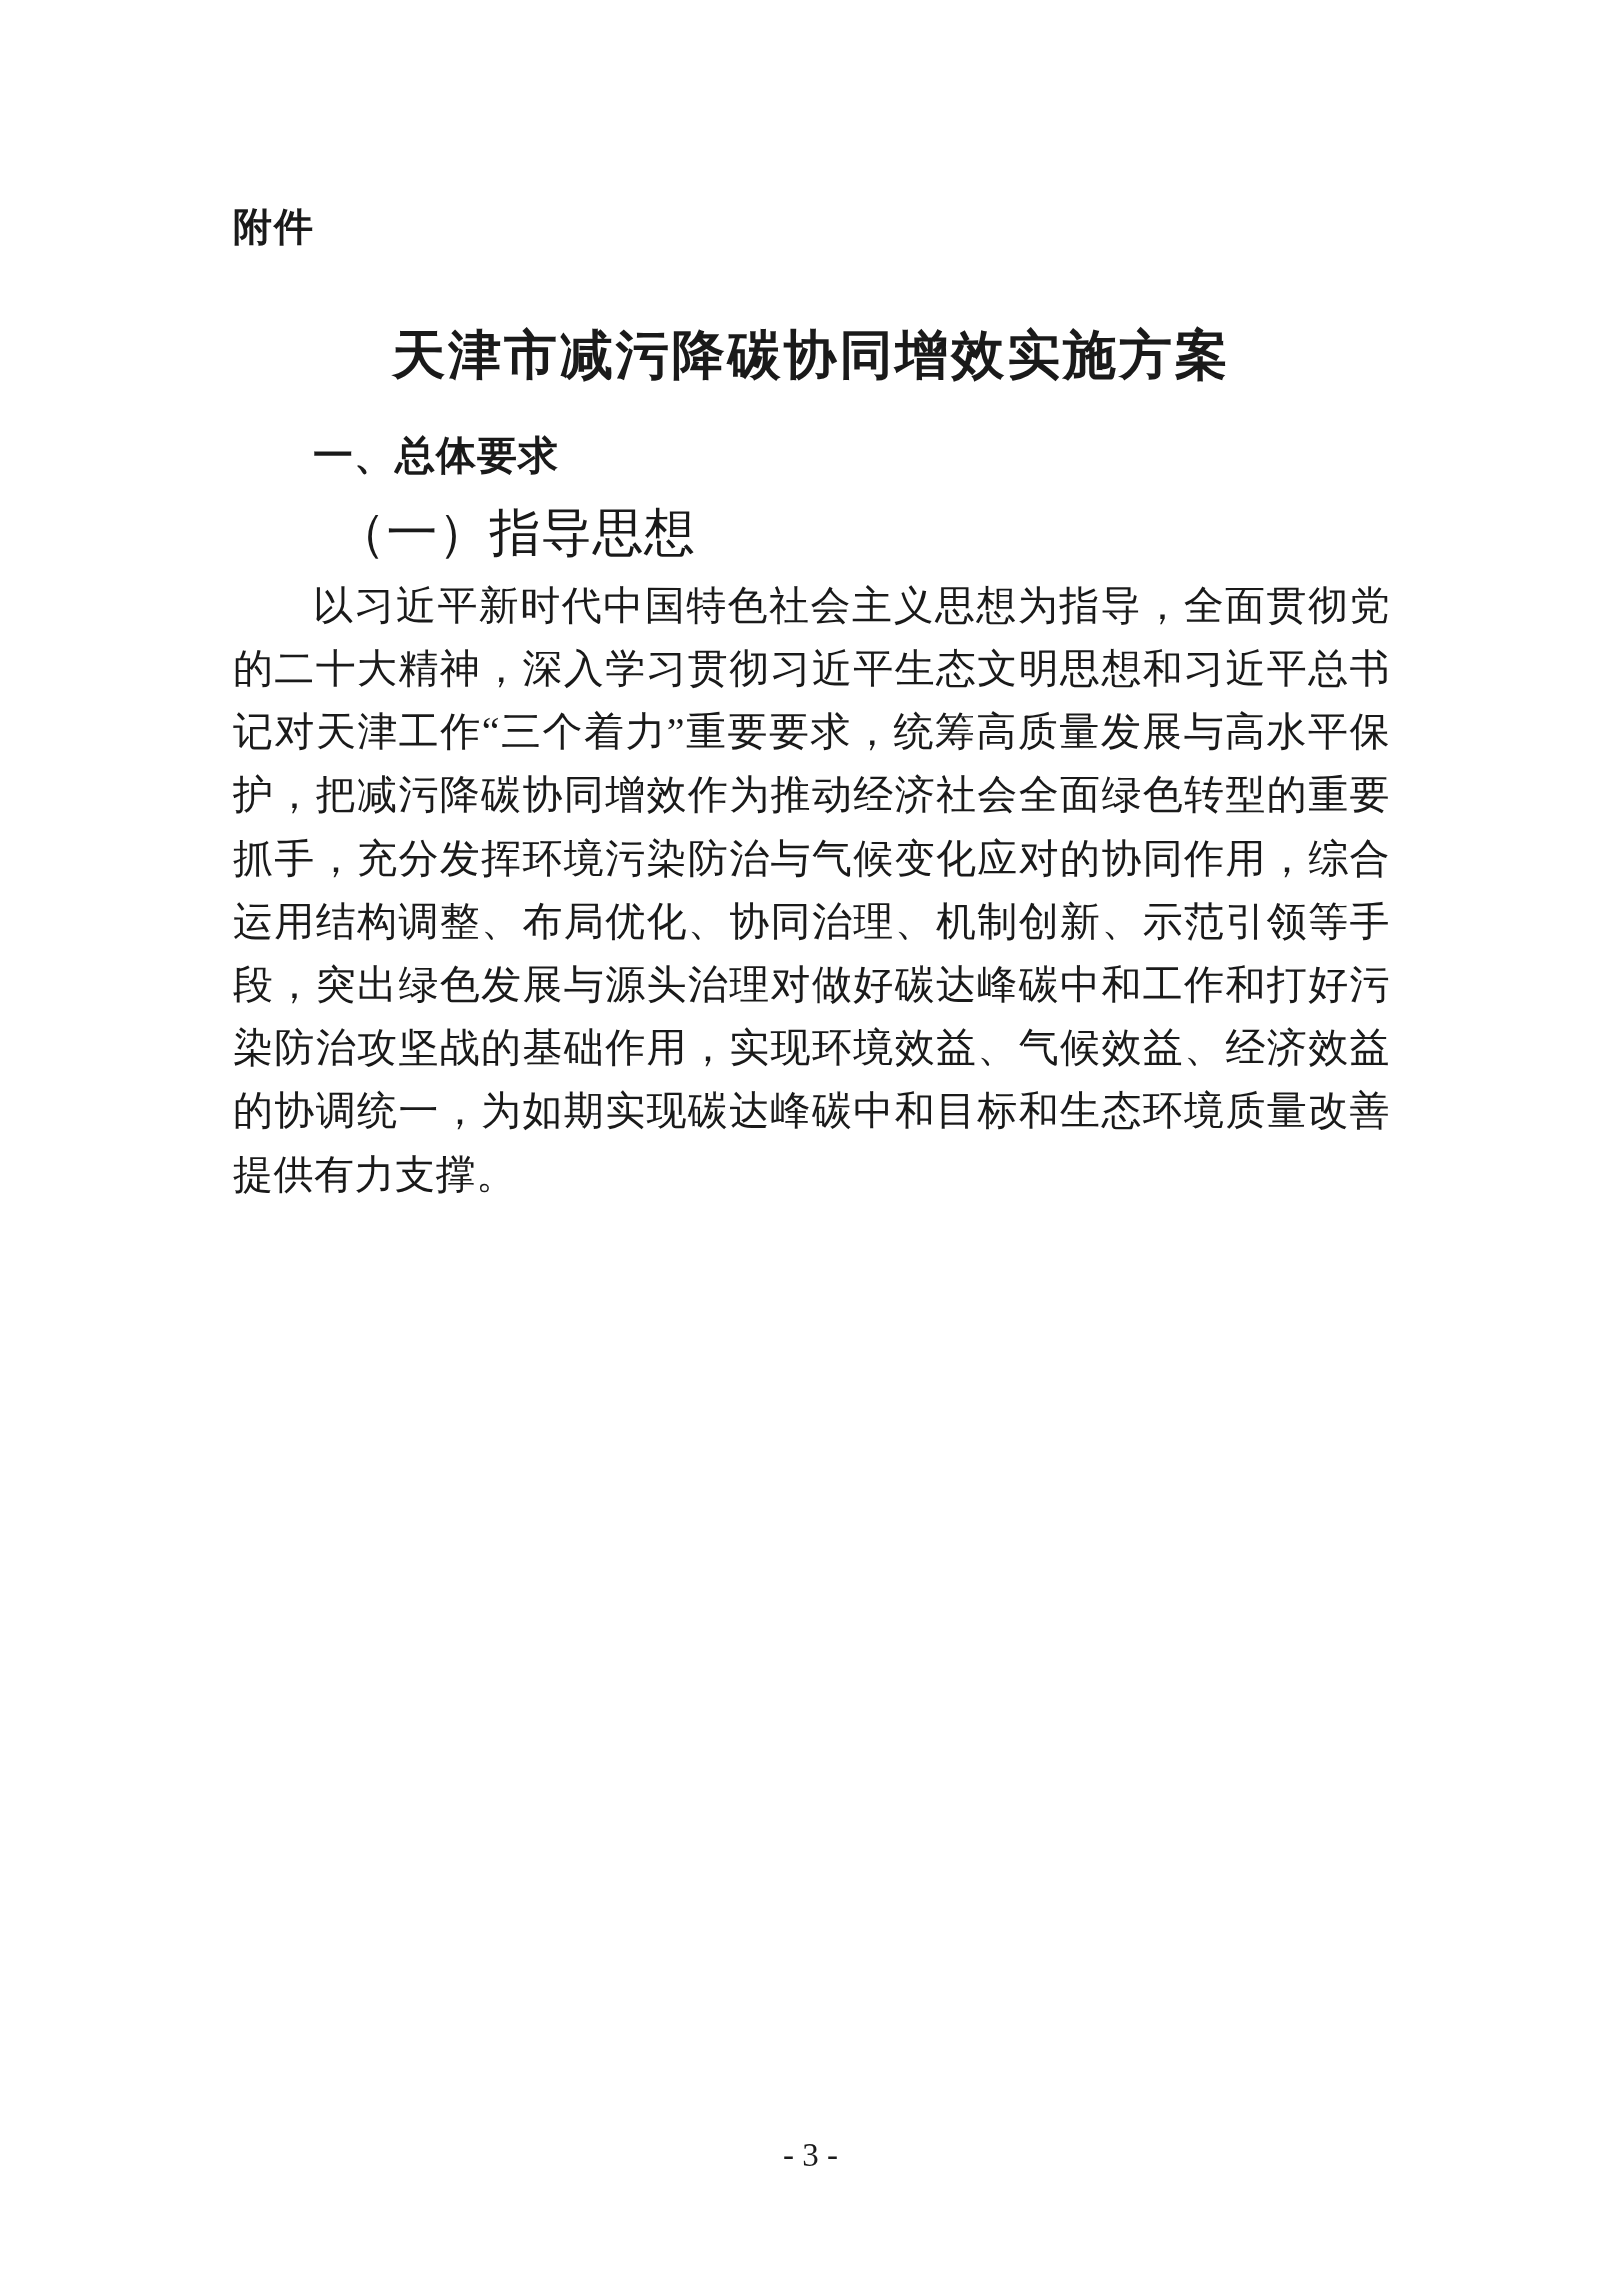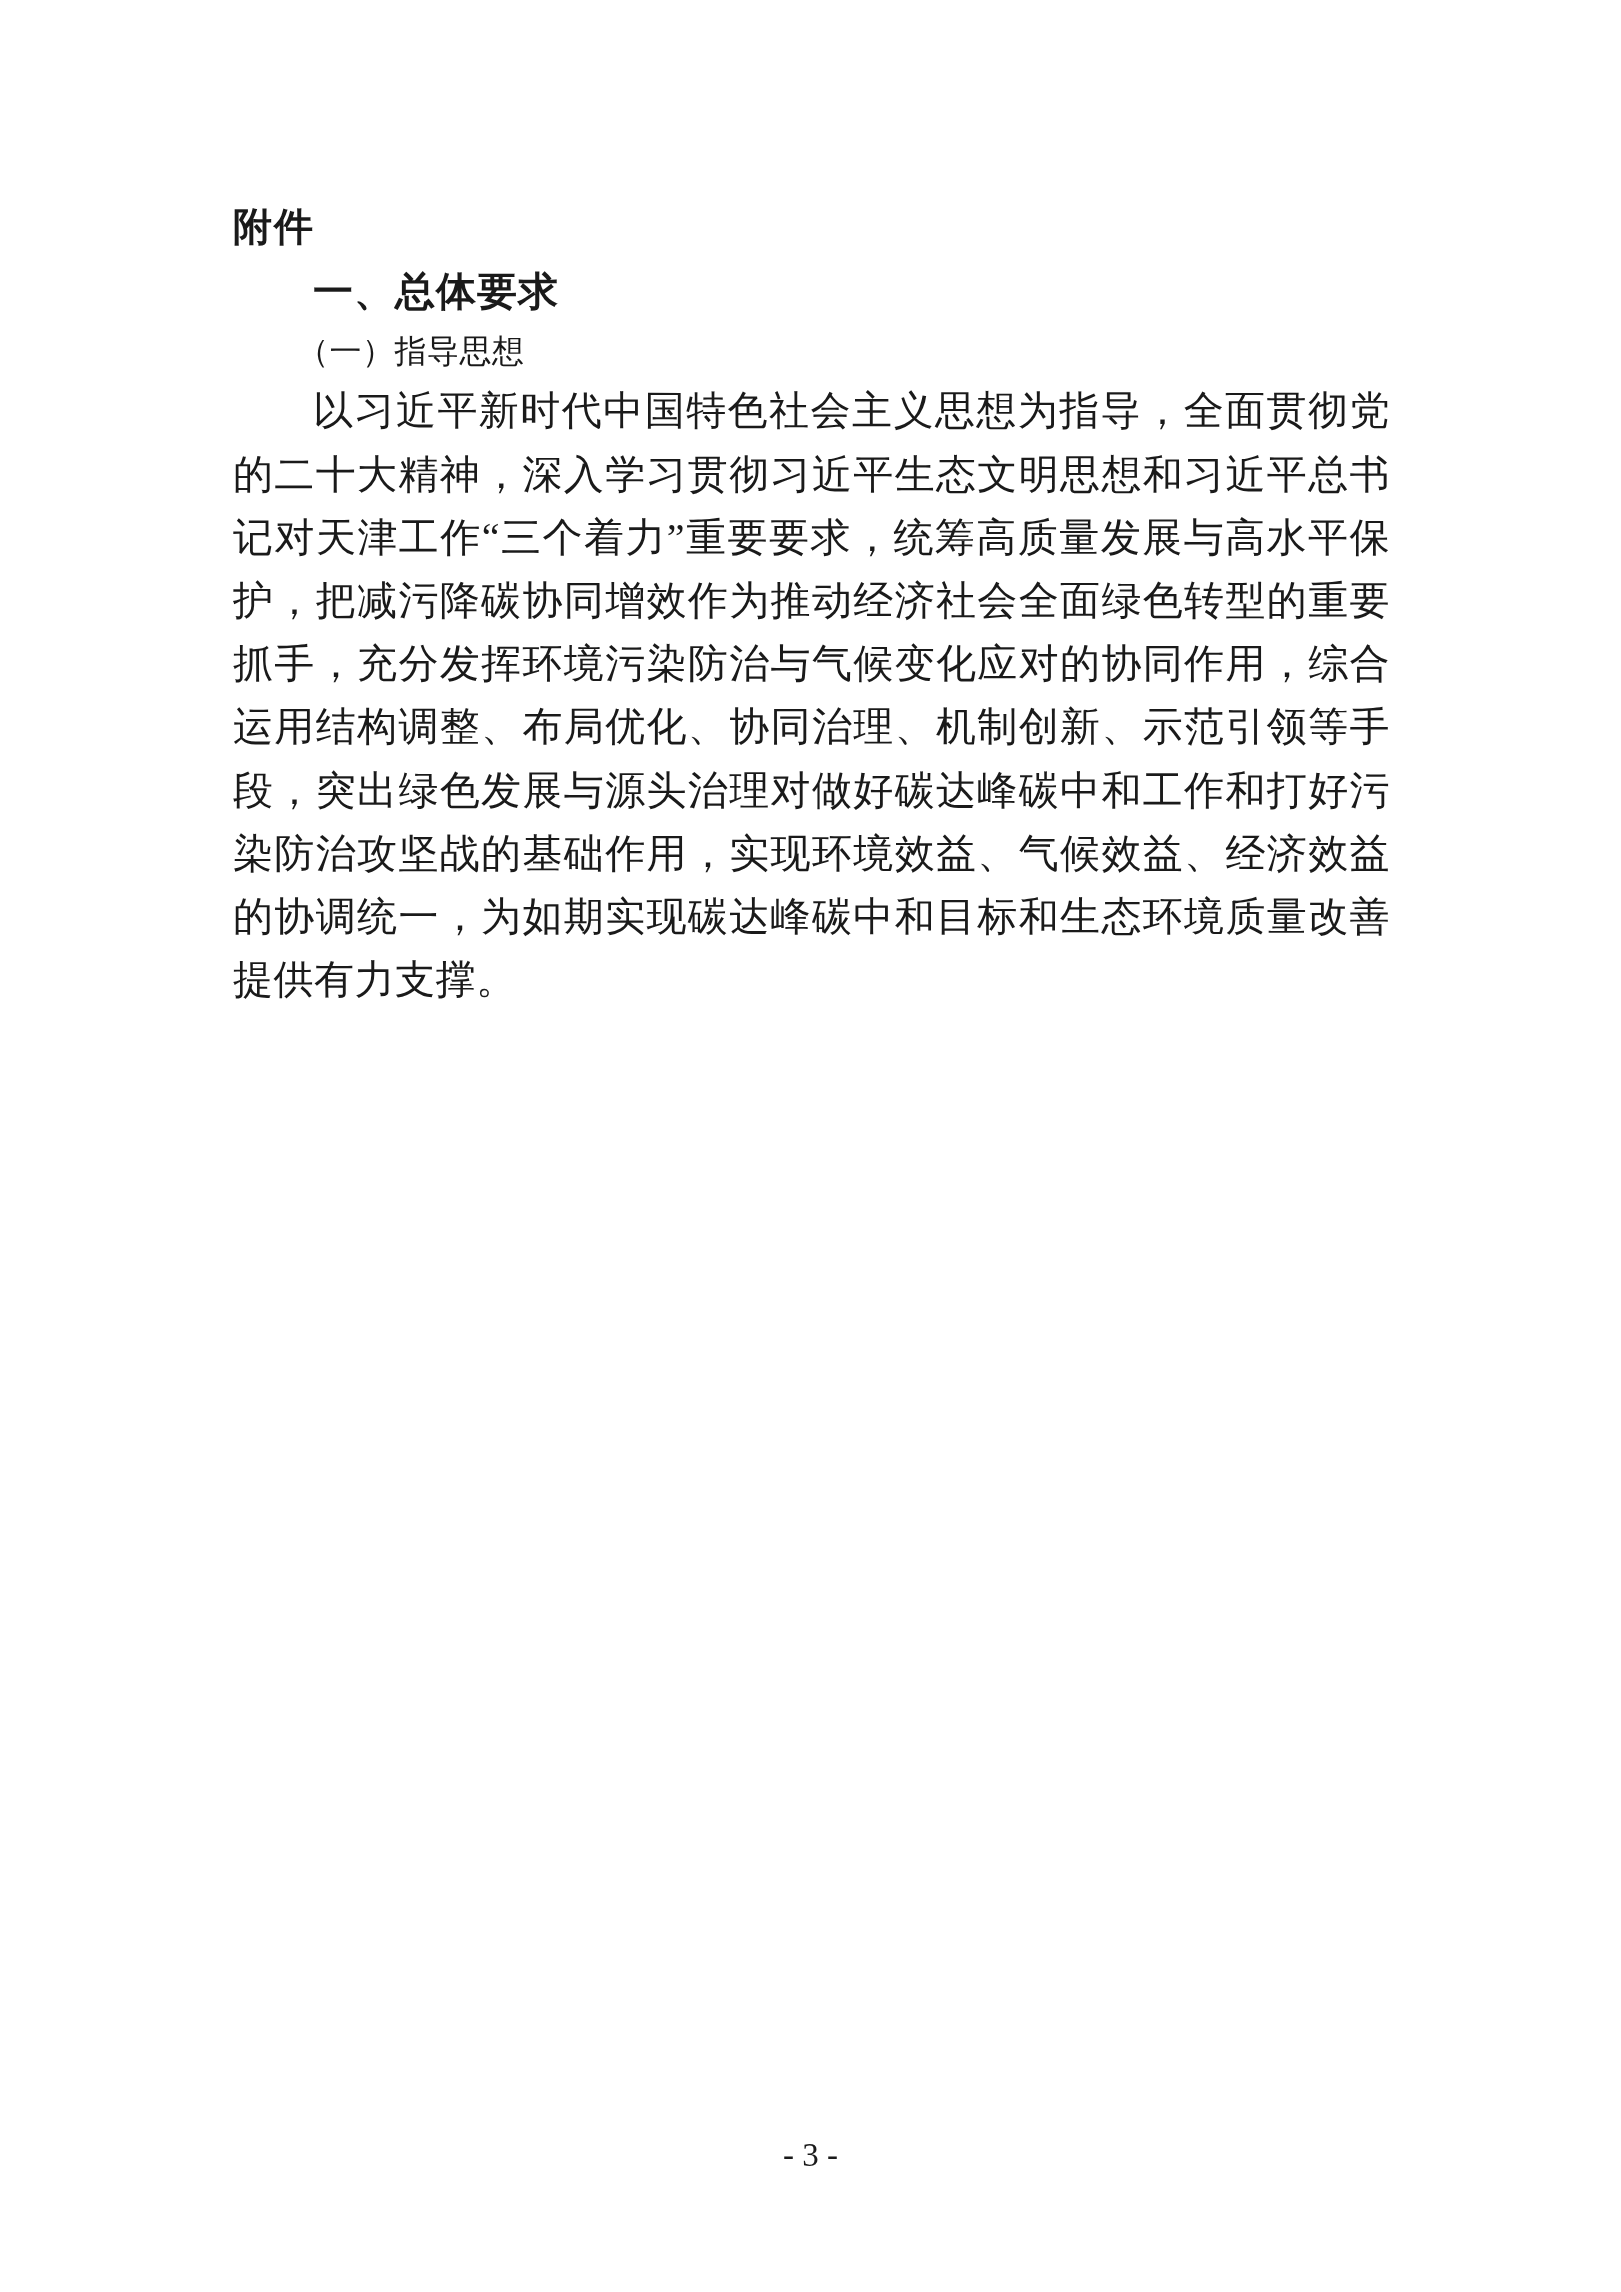--- a/index.html
+++ b/index.html
@@ -63,45 +63,46 @@
     margin-top: 9px;
     font-size: 40px;
     line-height: 1.58;
     text-indent: 2em;
     font-weight: bold;
     letter-spacing: 1px;
     font-family: "DejaVu Sans", "Liberation Sans", sans-serif;
   }
   .sub-heading {
     margin-top: 5.9px;
-    font-size: 32px;
+    font-size: 51px;
     line-height: 1.58;
     text-indent: 2em;
     letter-spacing: 0.5px;
-    font-family: Liberation Mono, monospace;
+    font-family: Liberation Serif, serif;
   }
   .page-number {
     position: absolute;
     left: 0;
     right: 0;
     bottom: 116px;
     text-align: center;
     font-size: 33px;
     font-family: "Liberation Serif", serif;
     color: #1a1a1a;
   }
 </style>
 </head>
 <body>
 
 <div class="page">
   <div class="content">
 
     <div class="attachment-label">附件</div>
 
+    <h1 class="doc-title">天津市减污降碳协同增效实施方案</h1>
 
 
     <div class="section-heading">一、总体要求</div>
 
     <div class="sub-heading">（一）指导思想</div>
 
     <p class="para">以习近平新时代中国特色社会主义思想为指导，全面贯彻党的二十大精神，深入学习贯彻习近平生态文明思想和习近平总书记对天津工作“三个着力”重要要求，统筹高质量发展与高水平保护，把减污降碳协同增效作为推动经济社会全面绿色转型的重要抓手，充分发挥环境污染防治与气候变化应对的协同作用，综合运用结构调整、布局优化、协同治理、机制创新、示范引领等手段，突出绿色发展与源头治理对做好碳达峰碳中和工作和打好污染防治攻坚战的基础作用，实现环境效益、气候效益、经济效益的协调统一，为如期实现碳达峰碳中和目标和生态环境质量改善提供有力支撑。</p>
 
   </div>
 

